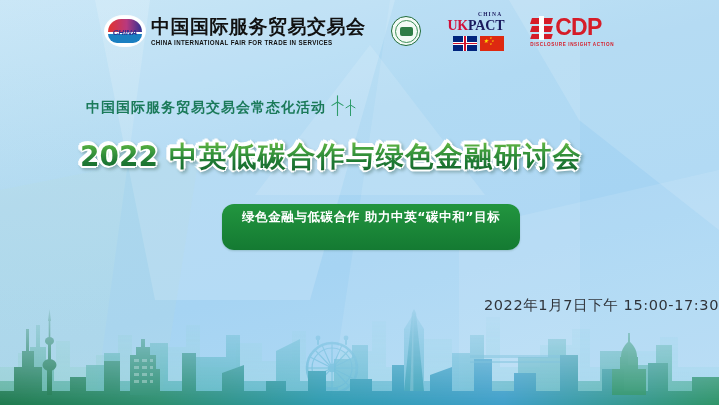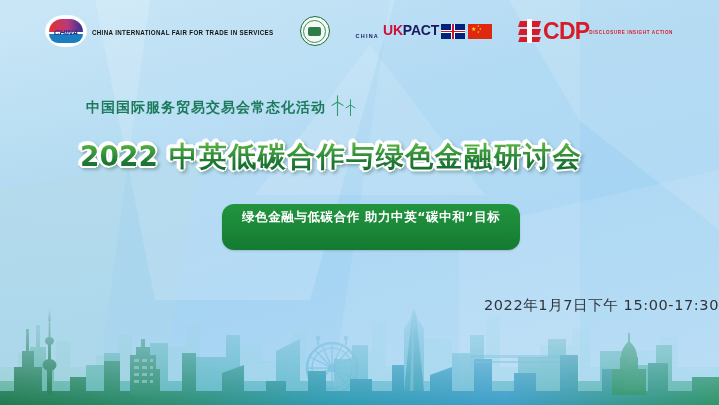--- a/index.html
+++ b/index.html
@@ -64,21 +64,21 @@
     border:1.6px solid #1f6b3a;background:#f3faf5;position:relative;
     display:flex;align-items:center;justify-content:center;}
   .igea-seal:before{content:"";position:absolute;inset:2.5px;border-radius:50%;border:1px solid #3d8f57;}
   .igea-seal .core{width:13px;height:9px;border-radius:2px;background:#2f7d46;}
   .igea-cn{font-family:"DejaVu Sans",sans-serif;font-size:14px;font-weight:bold;color:#15582f;
     letter-spacing:1px;line-height:1.05;}
   .igea-en{font-size:4.6px;color:#15582f;letter-spacing:.3px;transform:scaleY(1.2);
     transform-origin:left top;margin-top:1.5px;}
 
   
-  .ukpact{display:flex;flex-direction:row;align-items:flex-start;gap:2px;}
+  .ukpact{display:flex;flex-direction:column;align-items:flex-end;gap:2px;font-family:Liberation Serif, serif;}
   .ukpact .china{font-size:5.5px;font-weight:bold;color:#1a1a5e;letter-spacing:1.2px;
     align-self:flex-end;margin-right:2px;}
   .ukpact .word{font-size:14px;font-weight:bold;line-height:1;letter-spacing:-.2px;}
   .ukpact .word .uk{color:#d0103a;}
   .ukpact .word .pact{color:#1a1a5e;}
   .flags{display:flex;gap:3px;margin-top:1px;}
   .flag{width:24px;height:15px;position:relative;overflow:hidden;}
   .flag-uk{background:#00247d;}
   .flag-uk:before{content:"";position:absolute;left:0;top:0;width:100%;height:100%;
     background:
@@ -88,21 +88,21 @@
     background:
       linear-gradient(to bottom,transparent 45%,#cf142b 45%,#cf142b 55%,transparent 55%),
       linear-gradient(to right,transparent 44%,#cf142b 44%,#cf142b 56%,transparent 56%);}
   .flag-cn{background:#de2910;}
   .flag-cn .star{position:absolute;color:#ffde00;font-size:6px;line-height:1;left:3px;top:2px;}
   .flag-cn .s2{font-size:3px;left:9px;top:1px;}
   .flag-cn .s3{font-size:3px;left:11px;top:4px;}
   .flag-cn .s4{font-size:3px;left:9px;top:7px;}
 
   
-  .cdp{display:flex;flex-direction:row;align-items:center;}
+  .cdp{display:flex;flex-direction:column;align-items:flex-start;}
   .cdp-row{display:flex;align-items:center;gap:1px;}
   .cdp-mark{position:relative;width:24px;height:24px;}
   .cdp-mark i{position:absolute;background:#d61c28;display:block;}
   .cdp-mark i:nth-child(1){left:1px;top:2px;width:9px;height:6px;transform:skewX(-18deg);}
   .cdp-mark i:nth-child(2){left:13px;top:2px;width:9px;height:6px;transform:skewX(-18deg);}
   .cdp-mark i:nth-child(3){left:1px;top:10px;width:9px;height:6px;transform:skewX(-18deg);}
   .cdp-mark i:nth-child(4){left:13px;top:10px;width:9px;height:6px;transform:skewX(-18deg);}
   .cdp-mark i:nth-child(5){left:1px;top:18px;width:9px;height:5px;transform:skewX(-18deg);}
   .cdp-mark i:nth-child(6){left:13px;top:18px;width:9px;height:5px;transform:skewX(-18deg);}
   .cdp-mark i:nth-child(7){left:9px;top:0;width:5px;height:24px;background:#fff;transform:none;}
@@ -166,20 +166,21 @@
 
   <div class="logo-bar">
 
     <div class="logo ciftis">
       <div class="ciftis-mark">
         <span class="arc"></span>
         <span class="wave"></span>
         <span class="txt">CHINA</span>
       </div>
       <div>
+        <div class="ciftis-cn">中国国际服务贸易交易会</div>
         <div class="ciftis-en">CHINA INTERNATIONAL FAIR FOR TRADE IN SERVICES</div>
       </div>
     </div>
 
     <div class="logo igea">
       <div class="igea-seal">
         <span class="core"></span>
       </div>
     </div>
 

